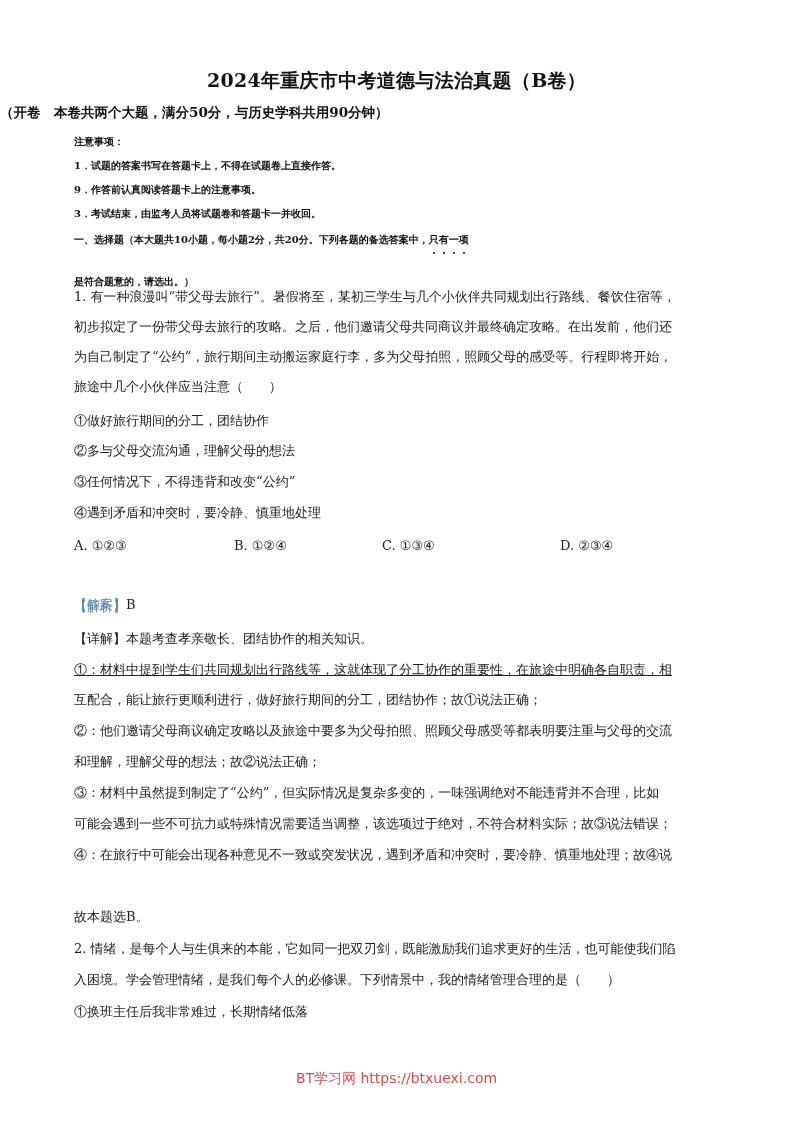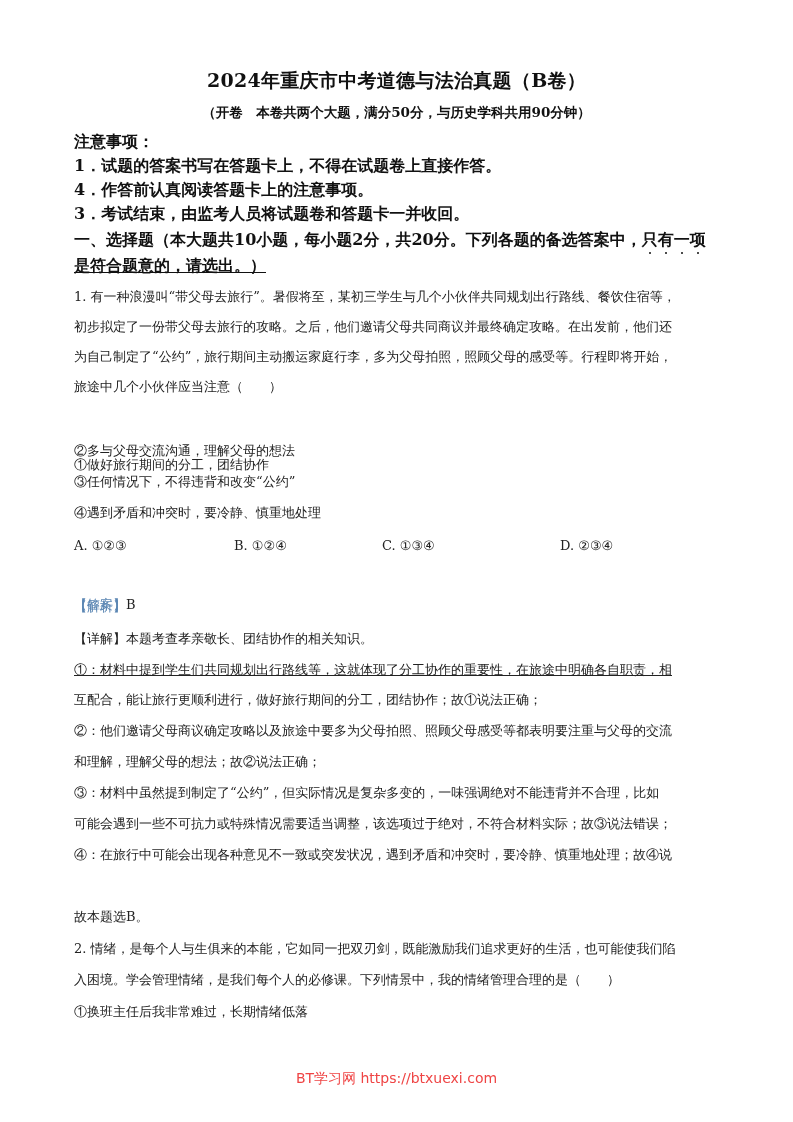--- a/index.html
+++ b/index.html
@@ -28,37 +28,36 @@
       text-align: center;
       font-size: 19px;
       font-weight: bold;
       color: #111;
       letter-spacing: 0.3px;
     }
     .subtitle {
       position: absolute;
       left: 0; right: 0;
       top: 104px;
-      text-align: center;
       font-size: 13.5px;
       font-weight: bold;
       color: #111;
     }
     .line {
       position: absolute;
       left: 74px;
       width: 650px;
       white-space: nowrap;
       font-size: 13px;
       line-height: 20px;
       color: #222;
     }
     .bold {
       font-weight: bold;
-      font-size: 16px;
+      font-size: 10px;
       color: #111;
     }
     .emph-dot {
       position: relative;
       display: inline-block;
     }
     .emph-dot::after {
       content: "";
       position: absolute;
       left: 50%;
@@ -98,34 +97,34 @@
 </head>
 <body>
 
 <div class="page">
 
   <div class="title">2024年重庆市中考道德与法治真题（B卷）</div>
   <div class="subtitle">（开卷　本卷共两个大题，满分50分，与历史学科共用90分钟）</div>
 
   <div class="line bold" style="top:132px;">注意事项：</div>
   <div class="line bold" style="top:156px;">1．试题的答案书写在答题卡上，不得在试题卷上直接作答。</div>
-  <div class="line bold" style="top:180px;">4．作答前认真阅读答题卡上的注意事项。</div>
+  <div class="line bold" style="top:180px;">9．作答前认真阅读答题卡上的注意事项。</div>
   <div class="line bold" style="top:204px;">3．考试结束，由监考人员将试题卷和答题卡一并收回。</div>
 
   <div class="line bold" style="top:230px;">
     <span>一、选择题（本大题共10小题，每小题2分，共20分。下列各题的备选答案中，</span><span class="emph-dot">只</span><span class="emph-dot">有</span><span class="emph-dot">一</span><span class="emph-dot">项</span>
   </div>
-  <div class="line bold" style="top:256px;text-decoration:underline;">是符合题意的，请选出。）</div>
+  <div class="line bold" style="top:272px;">是符合题意的，请选出。）</div>
 
   <div class="line" style="top:287px;">1. 有一种浪漫叫“带父母去旅行”。暑假将至，某初三学生与几个小伙伴共同规划出行路线、餐饮住宿等，</div>
   <div class="line" style="top:317px;">初步拟定了一份带父母去旅行的攻略。之后，他们邀请父母共同商议并最终确定攻略。在出发前，他们还</div>
   <div class="line" style="top:347px;">为自己制定了“公约”，旅行期间主动搬运家庭行李，多为父母拍照，照顾父母的感受等。行程即将开始，</div>
   <div class="line" style="top:377px;">旅途中几个小伙伴应当注意（　　）</div>
 
-  <div class="line" style="top:411px;margin-top:44px;">①做好旅行期间的分工，团结协作</div>
+  <div class="line" style="top:411px;">①做好旅行期间的分工，团结协作</div>
   <div class="line" style="top:441px;">②多与父母交流沟通，理解父母的想法</div>
   <div class="line" style="top:472px;">③任何情况下，不得违背和改变“公约”</div>
   <div class="line" style="top:503px;">④遇到矛盾和冲突时，要冷静、慎重地处理</div>
 
   <div class="options">
     <span class="opt" style="left:0px;">A. ①②③</span>
     <span class="opt" style="left:160px;">B. ①②④</span>
     <span class="opt" style="left:308px;">C. ①③④</span>
     <span class="opt" style="left:486px;">D. ②③④</span>
   </div>

